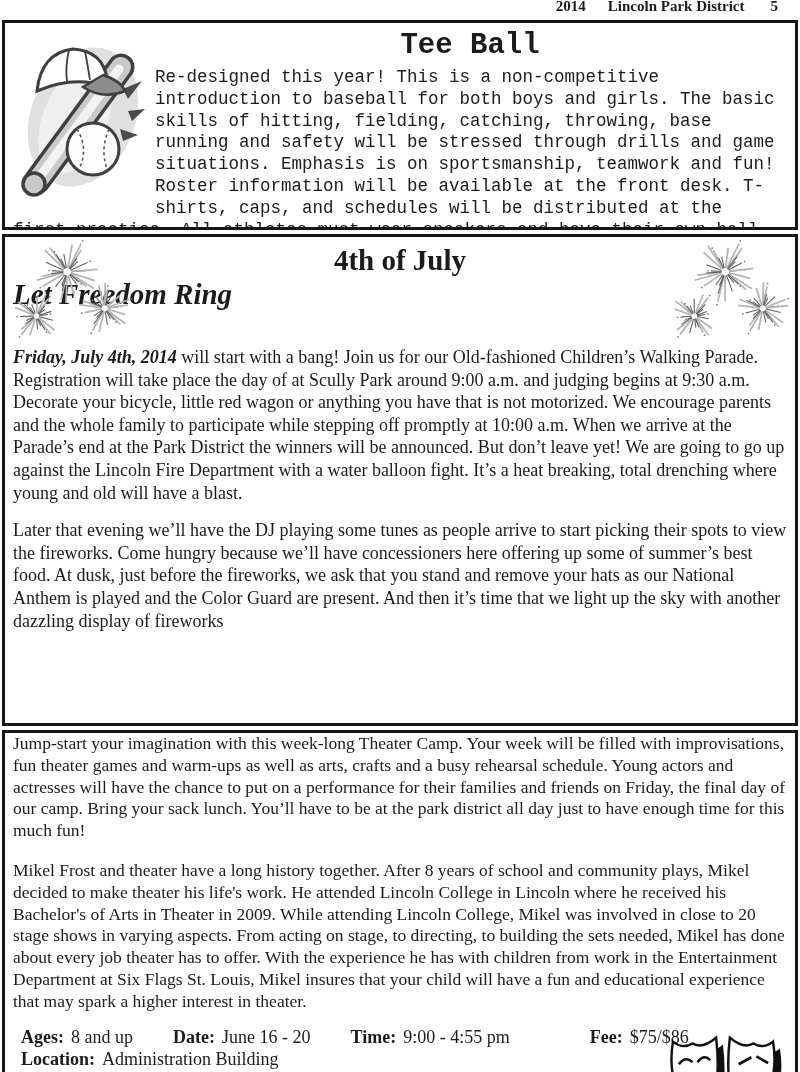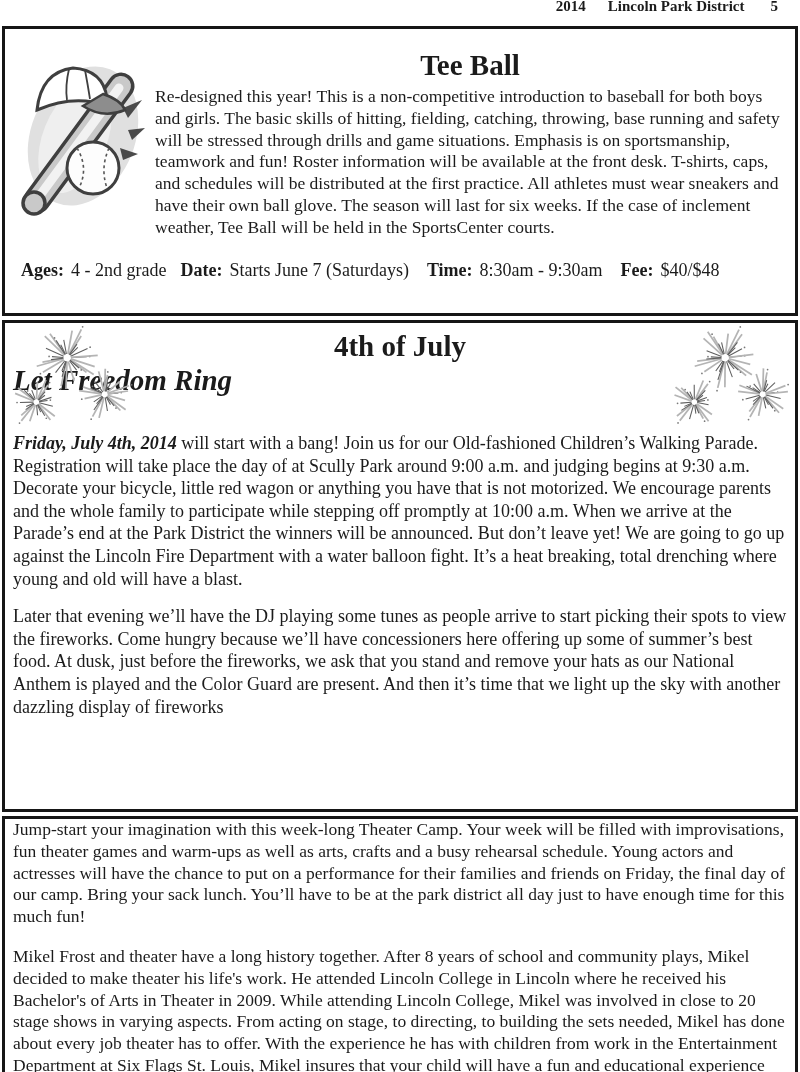--- a/index.html
+++ b/index.html
@@ -3,30 +3,30 @@
 <meta charset="utf-8">
 <style>
   * { box-sizing: border-box; }
   html,body { margin:0; padding:0; background:#fff; }
   .page {
     width:800px; height:1072px; background:#ffffff; color:#1b1b1b;
     font-family:"Liberation Serif","DejaVu Serif",serif;
     position:relative; overflow:hidden; margin:0 auto;
   }
   .masthead {
-    height:26px; line-height:13px; text-align:right; padding-right:22px;
+    height:20px; line-height:13px; text-align:right; padding-right:22px;
     font-weight:bold; font-size:15px;
   }
   .masthead .mh-year { margin-right:22px; }
   .masthead .mh-title { margin-right:26px; }
   .box {
     border:3px solid #161616; margin:0 2px 4px 2px; position:relative; overflow:hidden;
     background:#fff;
   }
-  #box-teeball { height:290px; padding:15px 10px 0 8px; }
+  #box-teeball { height:210px; padding:2px 10px 0 8px;font-family:Liberation Mono, monospace; }
   #box-july4   { height:492px; padding:0 8px; }
   #box-play    { height:401px; padding:0 8px; }
 
   h2.sec-title { margin:0; font-size:29px; line-height:34px; font-weight:bold; text-align:center; }
 
   
   .tee-art { float:left; width:130px; height:175px; margin:4px 10px 0 2px; }
   #box-teeball .sec-title { margin-top:4px; margin-bottom:4px; }
   .tee-body { font-size:17.5px; line-height:21.8px; margin:0; }
   .infoline { clear:both; font-size:18px; line-height:22px; margin-top:20px; padding-left:8px; white-space:nowrap; }
@@ -299,20 +299,23 @@
     <p class="j-body j-p1"><span class="lead-bi">Friday, July 4th, 2014</span><span> will start with a bang!  Join us for our Old-fashioned Children’s Walking Parade. Registration will take place the day of at Scully Park around 9:00 a.m. and judging begins at 9:30 a.m. Decorate your bicycle, little red wagon or anything you have that is not motorized.  We encourage parents and the whole family to participate while stepping off promptly at 10:00 a.m.  When we arrive at the Parade’s end at the Park District the winners will be announced.  But don’t leave yet!  We are going to go up against the Lincoln Fire Department with a water balloon fight.  It’s a heat breaking, total drenching where young and old will have a blast.</span></p>
     <p class="j-body j-p2">Later that evening we’ll have the DJ playing some tunes as people arrive to start picking their spots to view the fireworks. Come hungry because we’ll have concessioners here offering up some of summer’s best food.  At dusk, just before the fireworks, we ask that you stand and remove your hats as our National Anthem is played and the Color Guard are present. And then it’s time that we light up the sky with another dazzling display of fireworks</p>
   </div>
 
   <div class="box" id="box-play">
     <p class="p-body">Jump-start your imagination with this week-long Theater Camp. Your week will be filled with improvisations, fun theater games and warm-ups as well as arts, crafts and a busy rehearsal schedule. Young actors and actresses will have the chance to put on a performance for their families and friends on Friday, the final day of our camp. Bring your sack lunch. You’ll have to be at the park district all day just to have enough time for this much fun!</p>
     <p class="p-body p-p2">Mikel Frost and theater have a long history together. After 8 years of school and community plays, Mikel decided to make theater his life's work. He attended Lincoln College in Lincoln where he received his Bachelor's of Arts in Theater in 2009. While attending Lincoln College, Mikel was involved in close to 20 stage shows in varying aspects. From acting on stage, to directing, to building the sets needed, Mikel has done about every job theater has to offer. With the experience he has with children from work in the Entertainment Department at Six Flags St. Louis, Mikel insures that your child will have a fun and educational experience that may spark a higher interest in theater.</p>
     <div class="infoline play-info">
       <b>Ages:</b><span>8 and up</span><b class="g40">Date:</b><span>June 16 - 20</span><b class="g40">Time:</b><span>9:00 - 4:55 pm</span><b class="g80">Fee:</b><span>$75/$86</span>
     </div>
+    <div class="play-loc">
+      <b>Location:</b><span>Administration Building</span>
+    </div>
     <svg class="masks" viewBox="0 0 140 108" aria-hidden="true">
       <path d="M20,22 Q14,58 32,88 Q42,102 54,92 Q70,70 64,18 Q50,30 40,24 Q30,30 20,22 Z" transform="translate(7,7)" fill="#111"></path>
       <path d="M78,18 Q72,70 88,92 Q100,102 110,88 Q128,58 122,22 Q112,30 102,24 Q92,30 78,18 Z" transform="translate(7,7)" fill="#111"></path>
       <path d="M20,22 Q14,58 32,88 Q42,102 54,92 Q70,70 64,18 Q50,30 40,24 Q30,30 20,22 Z" fill="#fff" stroke="#111" stroke-width="2.5"></path>
       <path d="M26,45 q7,-9 14,-2" fill="none" stroke="#111" stroke-width="2.6"></path>
       <path d="M45,43 q7,-9 13,-2" fill="none" stroke="#111" stroke-width="2.6"></path>
       <path d="M25,58 Q38,76 56,62 Q51,88 34,83 Q26,72 25,58 Z" fill="#111"></path>
       <path d="M78,18 Q72,70 88,92 Q100,102 110,88 Q128,58 122,22 Q112,30 102,24 Q92,30 78,18 Z" fill="#fff" stroke="#111" stroke-width="2.5"></path>
       <path d="M87,45 l13,-7" fill="none" stroke="#111" stroke-width="2.8"></path>
       <path d="M117,44 l-12,-7" fill="none" stroke="#111" stroke-width="2.8"></path>

